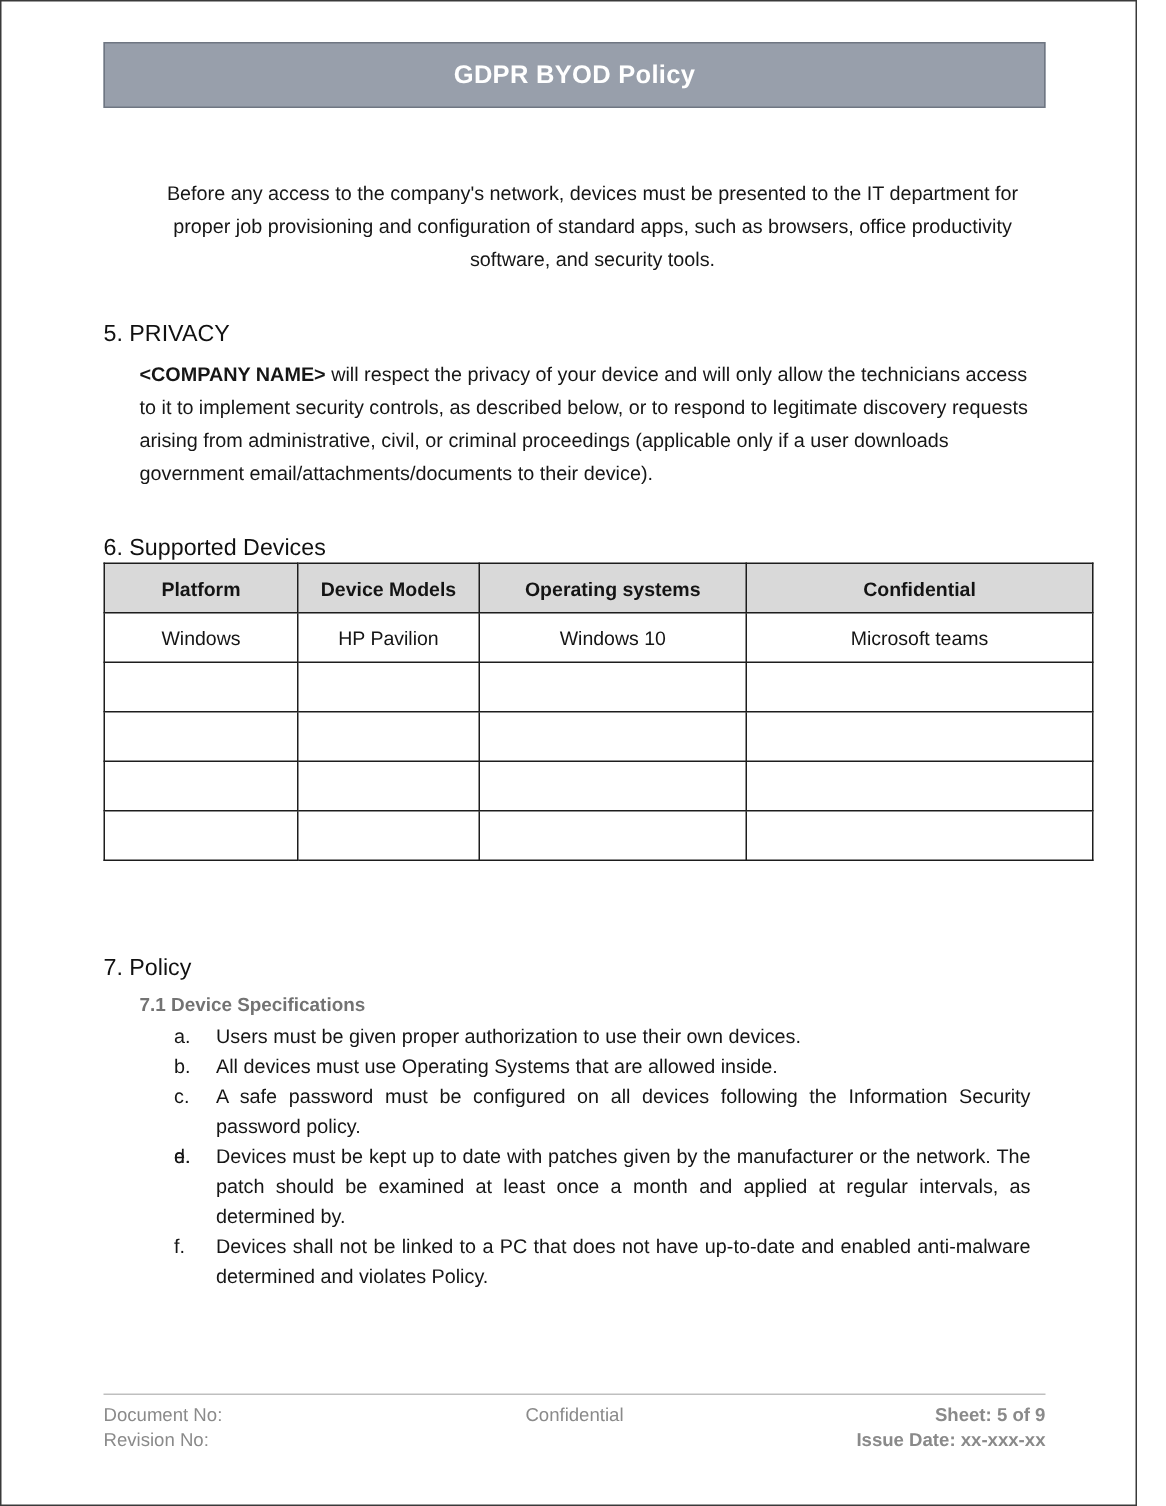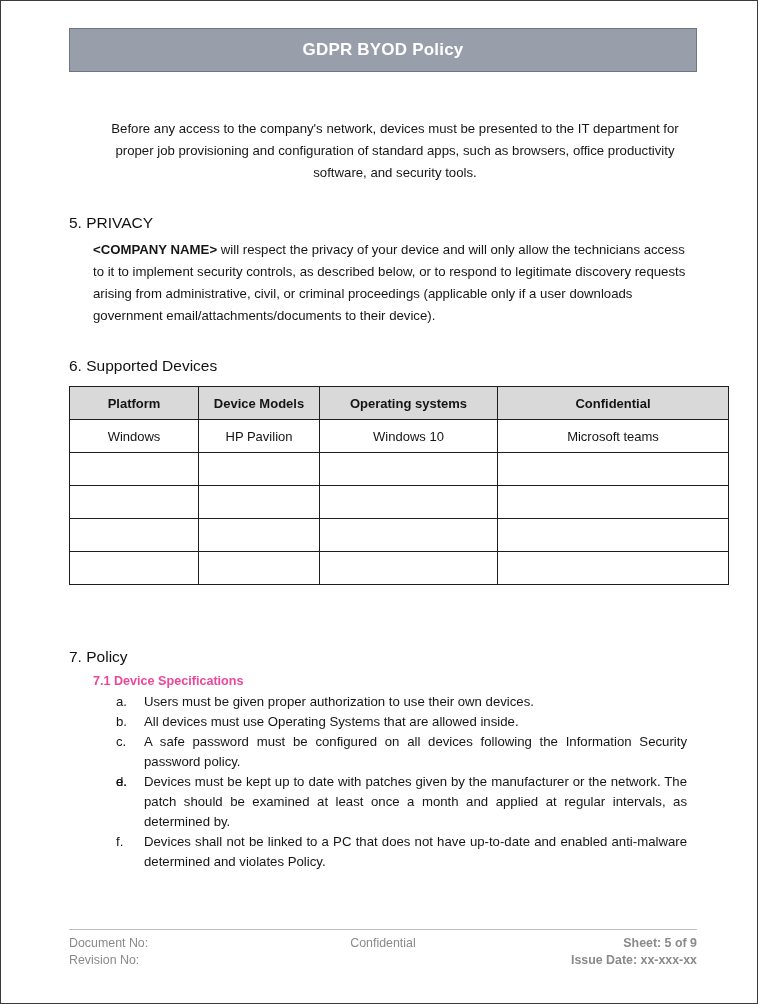--- a/index.html
+++ b/index.html
@@ -67,21 +67,20 @@
     font-size: 13.2px;
     line-height: 22px;
     color: #161616;
   }
   .section-para b {
     font-weight: bold;
   }
 
   
   .devices-table {
-    margin-top: 11px;
     border-collapse: collapse;
     width: 627px;
     table-layout: fixed;
   }
   .devices-table th,
   .devices-table td {
     border: 1px solid #1d1d1d;
     height: 32px;
     text-align: center;
     vertical-align: middle;
@@ -101,21 +100,21 @@
   .col-1 { width: 112px; }
   .col-2 { width: 169px; }
   .col-3 { width: 222px; }
 
   
   .subsection-heading {
     margin-top: 8px;
     padding-left: 24px;
     font-size: 12.6px;
     font-weight: bold;
-    color: #ec4899;
+    color: #737373;
   }
   .policy-list {
     margin: 4px 0 0 0;
     padding-left: 0;
     list-style: none;
   }
   .policy-list li {
     position: relative;
     padding-left: 75px;
     padding-right: 10px;

